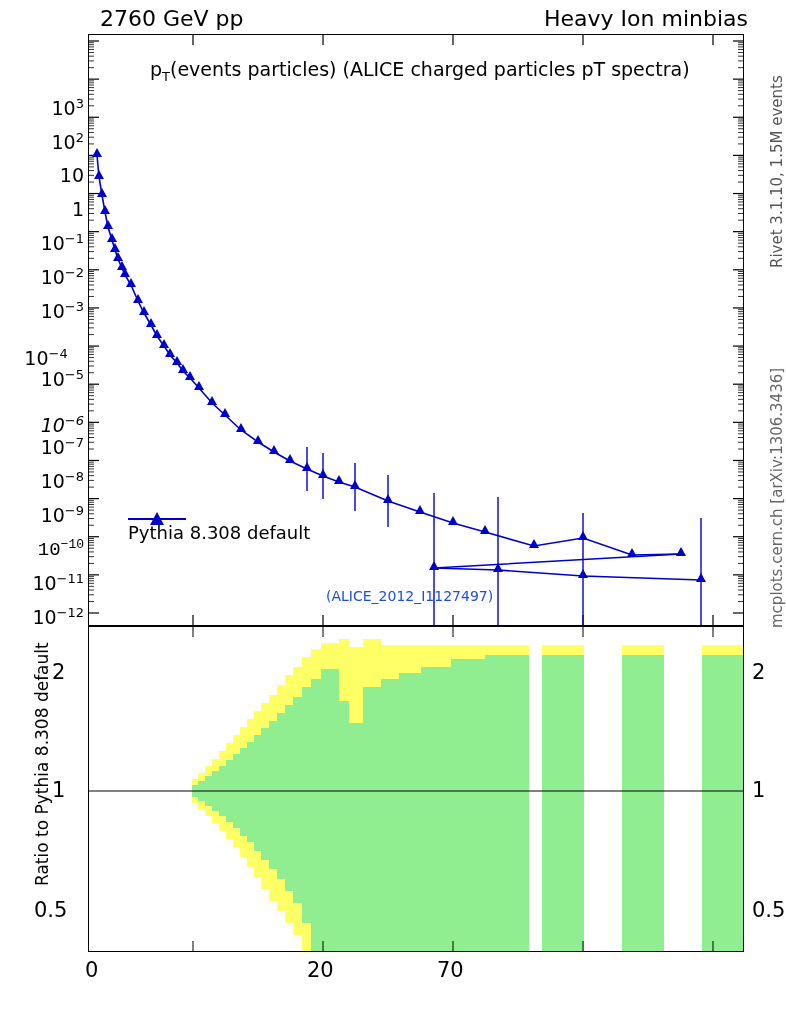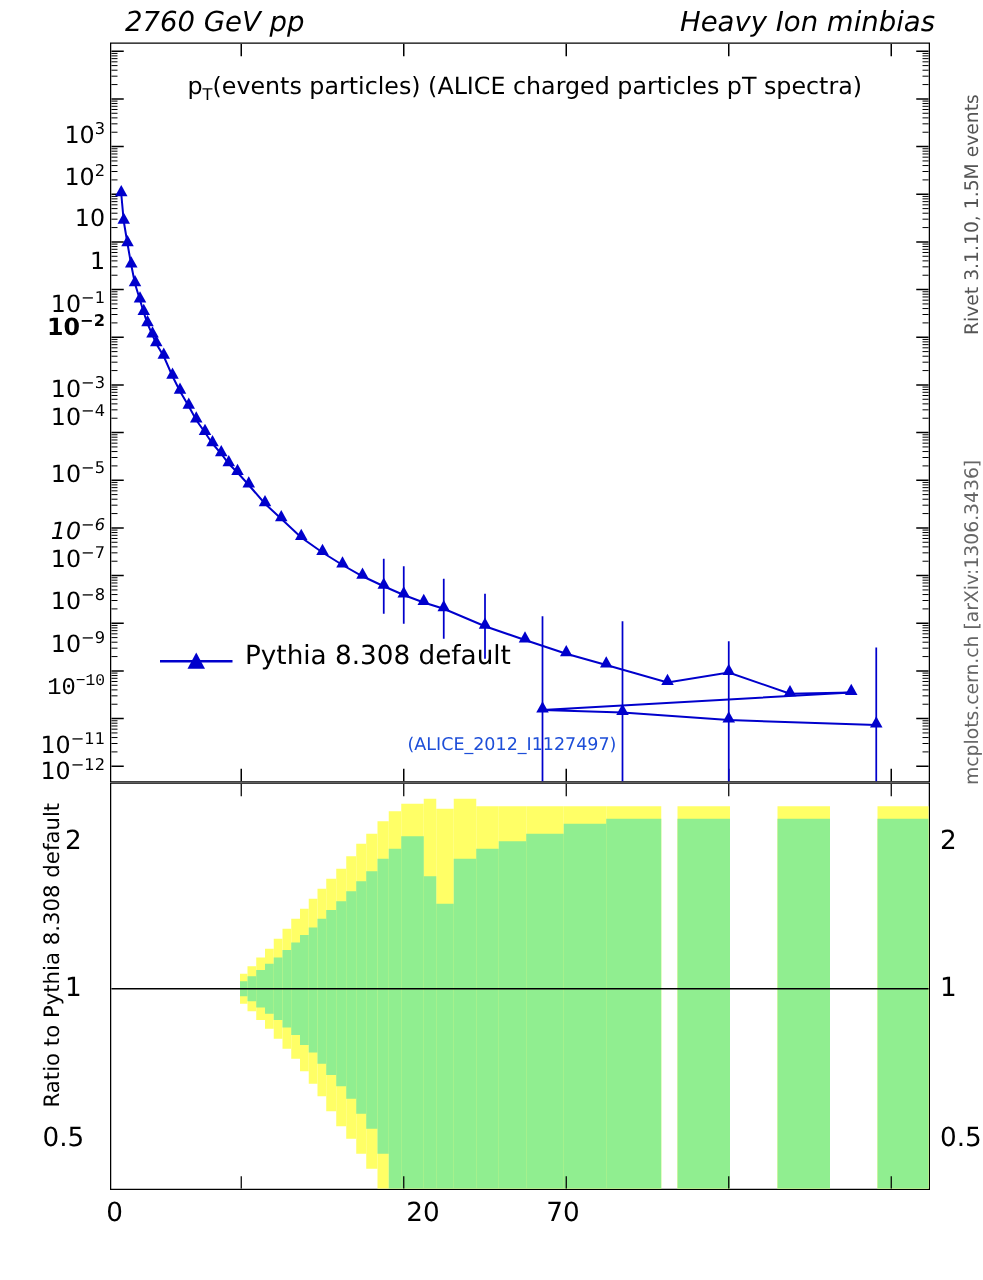--- a/index.html
+++ b/index.html
@@ -7,21 +7,21 @@
     width:786px;height:1024px;
     background:#ffffff;
     font-family:"DejaVu Sans", sans-serif;
     color:#000;
     position:relative;
     overflow:hidden;
   }
   .page{position:relative;width:786px;height:1024px;}
 
   
-  .hdr{position:absolute;left:0;top:6px;width:786px;height:28px;font-style:italic;}
+  .hdr{position:absolute;left:0;top:6px;width:786px;height:28px;}
   .hdr .left{position:absolute;left:100px;top:0;font-size:22px;}
   .hdr .right{position:absolute;right:38px;top:0;font-size:22px;text-align:center;}
 
   
   .vlabel{
     position:absolute;
     transform-origin:0 0;
     transform:rotate(-90deg);
     white-space:nowrap;
     font-size:15px;
@@ -61,21 +61,21 @@
   .plot-title .sub{font-size:13px;vertical-align:sub;}
 
   
   .watermark{
     position:absolute;left:326px;top:588px;font-size:14px;color:#1d4ed8;
   }
 
   
   .legend{
     position:absolute;left:128px;top:512px;height:24px;
-    display:flex;align-items:flex-end;gap:10px;font-size:21px;
+    display:flex;align-items:flex-start;gap:10px;font-size:18px;flex-direction:column;
   }
   .legend .marker{
     position:relative;width:58px;height:14px;
   }
   .legend .marker .ln{
     position:absolute;left:0;top:6px;width:58px;height:2px;background:#0000cc;
   }
   .legend .marker .tri{
     position:absolute;left:22px;top:0px;width:0;height:0;
     border-left:7px solid transparent;border-right:7px solid transparent;
@@ -465,30 +465,30 @@
 
     <div class="tick" style="left:0;top:0;width:1px;height:0;"></div>
   </div>
 
   <div class="ytickbox">
     <div class="ylab" style="top:22px;width:76px;">10<sup>3</sup></div>
     <div class="ylab" style="top:56px;width:76px;">10<sup>2</sup></div>
     <div class="ylab" style="top:90px;width:76px;">10</div>
     <div class="ylab" style="top:124px;width:76px;">1</div>
     <div class="ylab" style="top:157px;width:76px;">10<sup>−1</sup></div>
-    <div class="ylab" style="top:176px;width:76px;font-weight:bold;">10<sup>−2</sup></div>
+    <div class="ylab" style="top:191px;width:76px;">10<sup>−2</sup></div>
     <div class="ylab" style="top:225px;width:76px;">10<sup>−3</sup></div>
-    <div class="ylab" style="top:248px;width:76px;">10<sup>−4</sup></div>
+    <div class="ylab" style="top:272px;width:76px;text-align:center;">10<sup>−4</sup></div>
     <div class="ylab" style="top:293px;width:76px;">10<sup>−5</sup></div>
     <div class="ylab" style="top:339px;width:76px;font-style:italic;">10<sup>−6</sup></div>
     <div class="ylab" style="top:361px;width:76px;text-align:right;">10<sup>−7</sup></div>
     <div class="ylab" style="top:395px;width:76px;">10<sup>−8</sup></div>
     <div class="ylab" style="top:429px;width:76px;">10<sup>−9</sup></div>
     <div class="ylab" style="top:463px;width:76px;font-family:Liberation Mono, monospace;">10<sup>−10</sup></div>
-    <div class="ylab" style="top:510px;width:76px;">10<sup>−11</sup></div>
+    <div class="ylab" style="top:497px;width:76px;">10<sup>−11</sup></div>
     <div class="ylab" style="top:531px;width:76px;">10<sup>−12</sup></div>
   </div>
 
   <div class="plot-title">
     <span>p</span><span class="sub">T</span><span>(events particles) (ALICE charged particles pT spectra)</span>
   </div>
 
   <div class="watermark">(ALICE_2012_I1127497)</div>
 
   <div class="legend">
@@ -587,16 +587,16 @@
 
   <div class="rlab" style="left:52px;top:660px;">2</div>
   <div class="rlab" style="left:52px;top:778px;">1</div>
   <div class="rlab" style="left:34px;top:898px;">0.5</div>
 
   <div class="rlab" style="left:752px;top:660px;">2</div>
   <div class="rlab" style="left:752px;top:778px;">1</div>
   <div class="rlab" style="left:752px;top:898px;">0.5</div>
 
   <div class="xlab" style="left:85px;top:958px;">0</div>
-  <div class="xlab" style="left:307px;top:958px;margin-left:18px;">20</div>
+  <div class="xlab" style="left:307px;top:958px;">20</div>
   <div class="xlab" style="left:437px;top:958px;">70</div>
 
 </div>
 
 </body></html>

